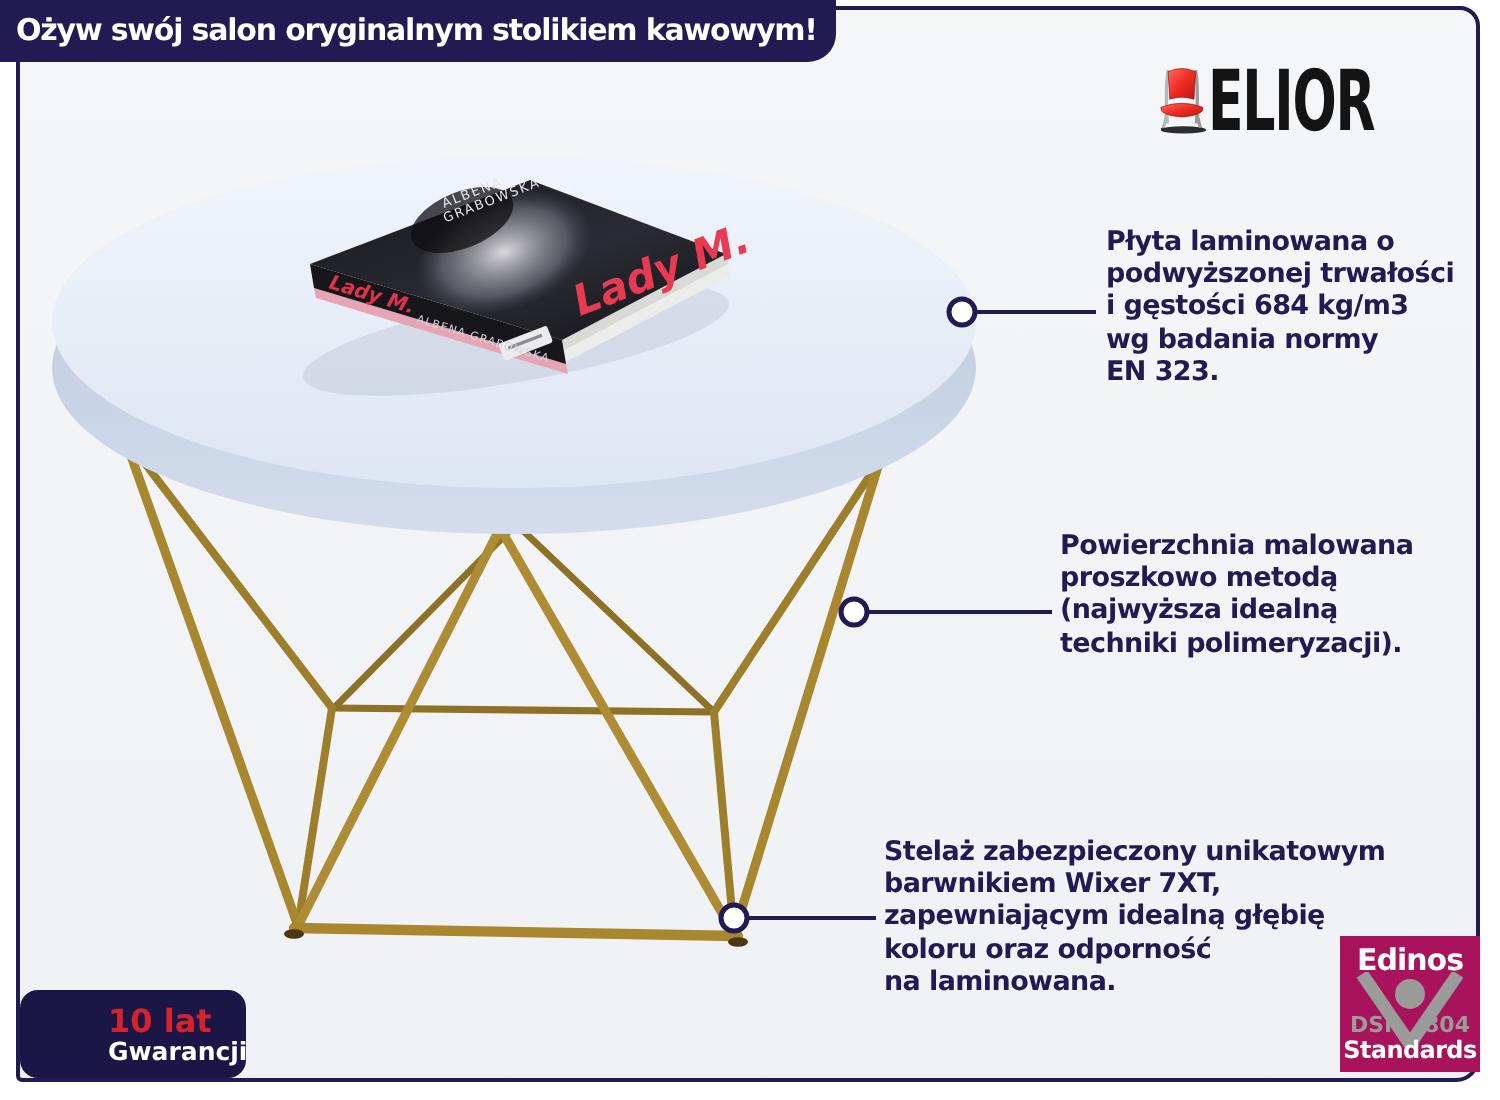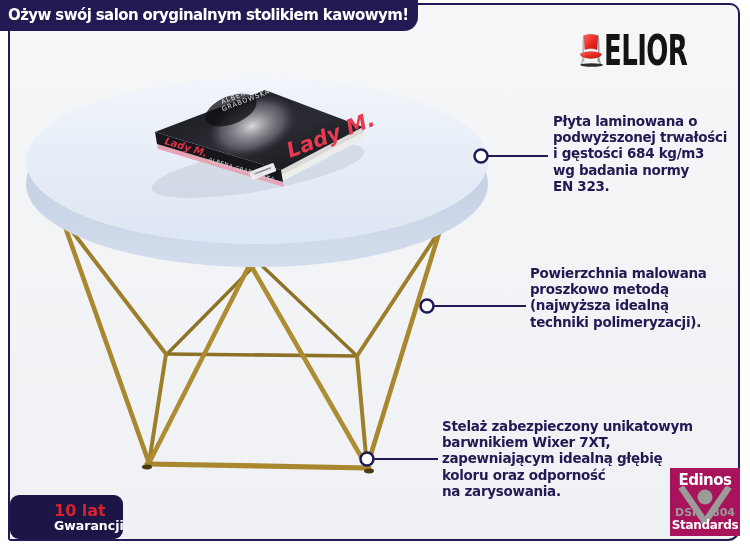--- a/index.html
+++ b/index.html
@@ -157,21 +157,21 @@
     <div>proszkowo metodą</div>
     <div>(najwyższa idealną</div>
     <div>techniki polimeryzacji).</div>
   </div>
 
   <div class="callout" style="left:442px;top:418px;">
     <div>Stelaż zabezpieczony unikatowym</div>
     <div>barwnikiem Wixer 7XT,</div>
     <div>zapewniającym idealną głębię</div>
     <div>koloru oraz odporność</div>
-    <div>na zarysowania.</div>
+    <div>na laminowana.</div>
   </div>
 
   <div class="badge-guarantee">
     <div class="val">10 lat</div>
     <div class="lab">Gwarancji</div>
   </div>
 
   <div class="badge-standards">
     <div class="brand">Edinos</div>
     <svg width="54" height="40" viewBox="0 0 54 40">

